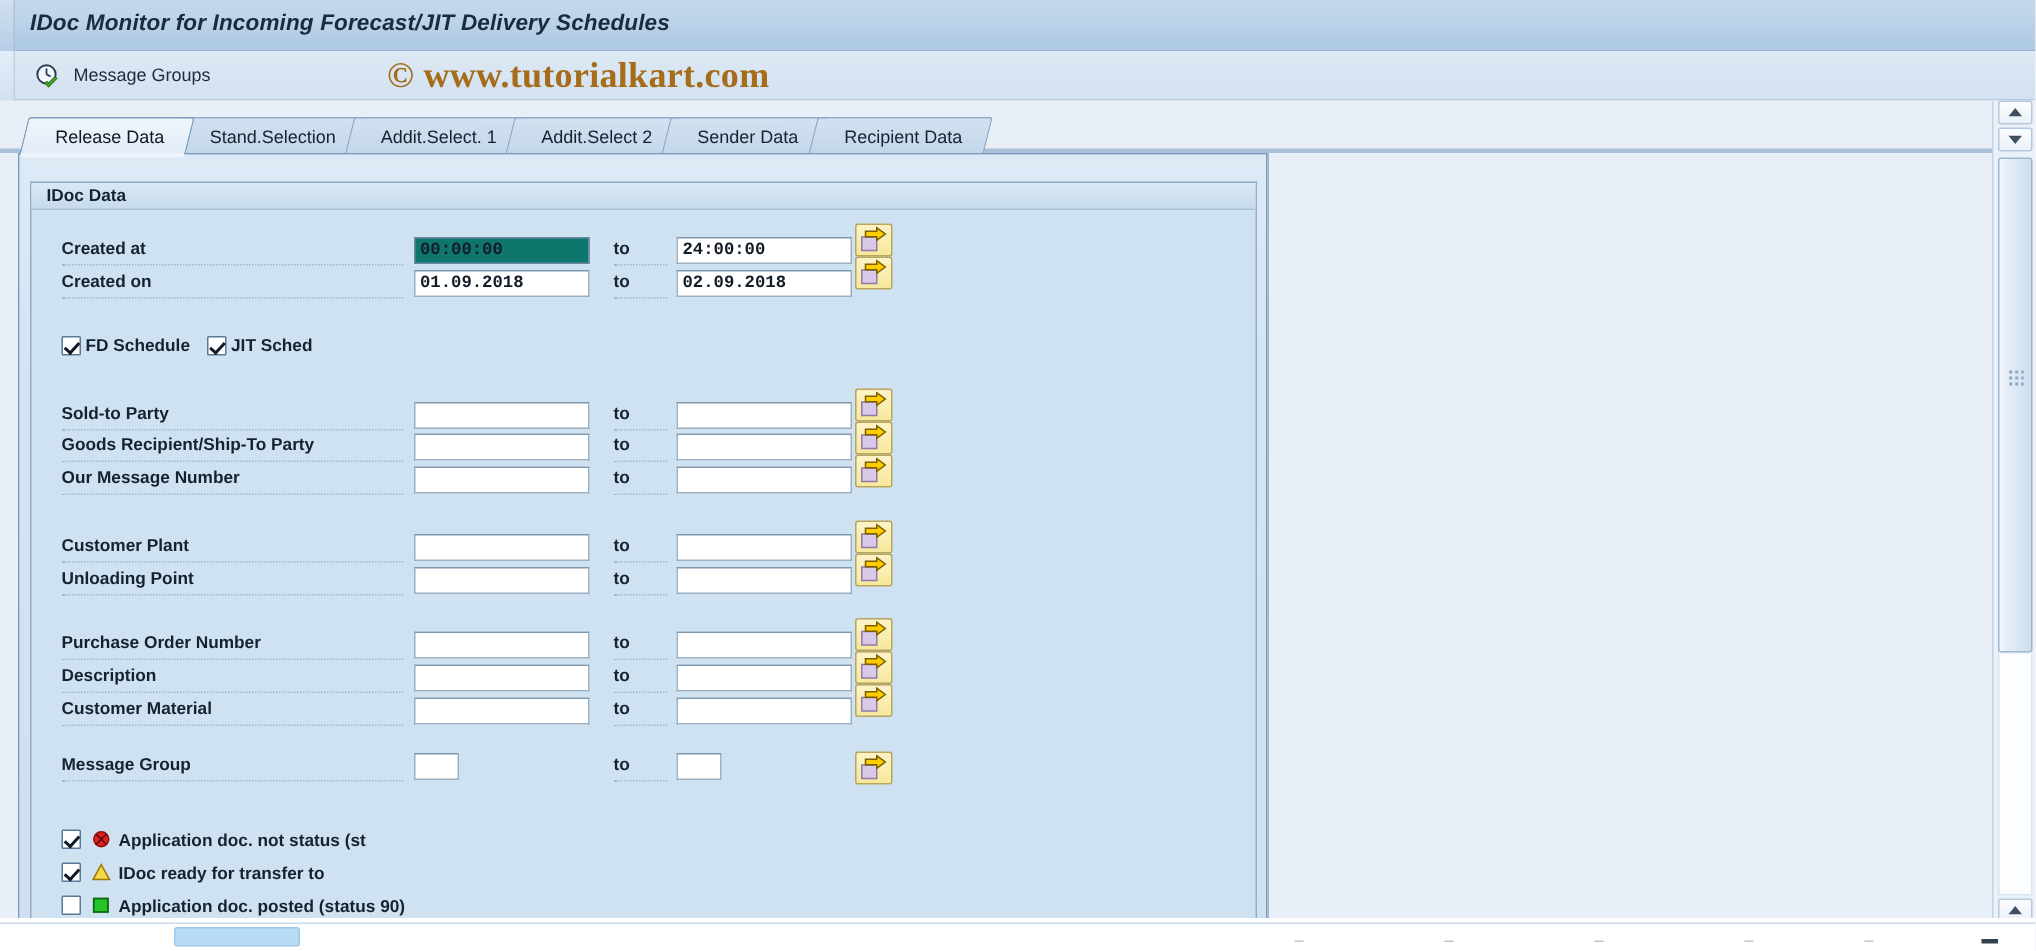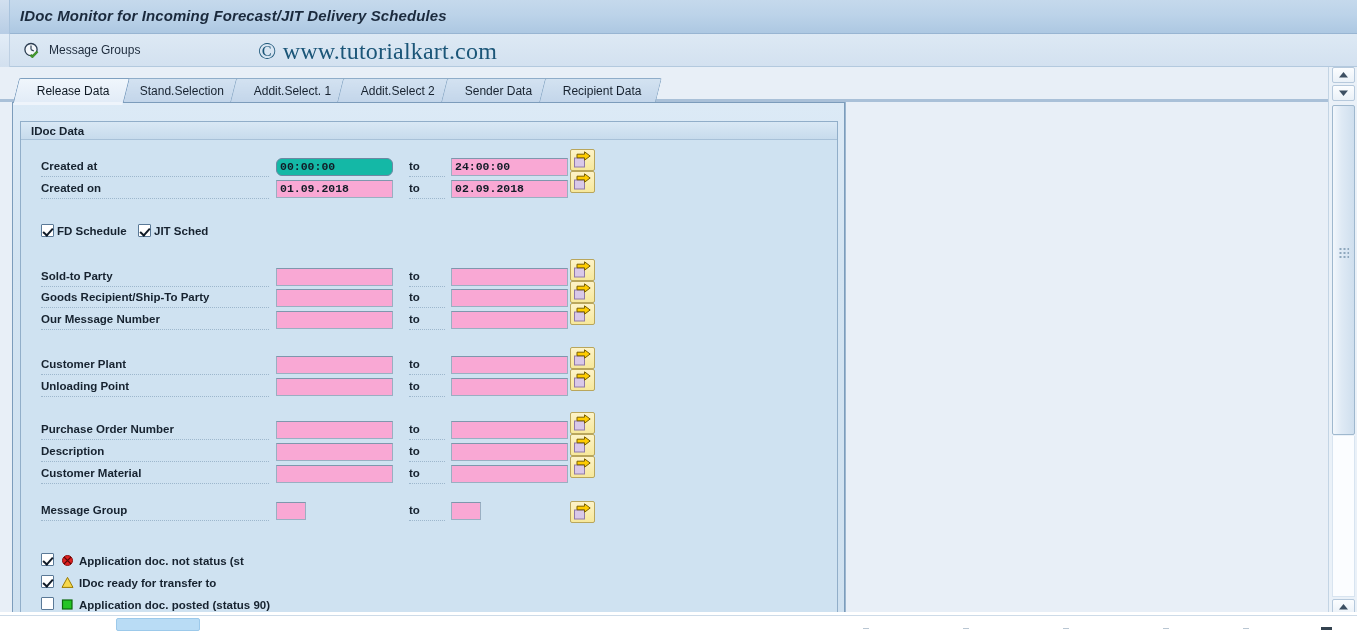--- a/index.html
+++ b/index.html
@@ -50,22 +50,22 @@
     display: flex; align-items: center; gap: 9px;
     padding: 0 6px; border: 1px solid transparent; border-radius: 2px;
     cursor: default;
   }
   .tb-btn-label { font-size: 12px; color: #1d2b3c; white-space: nowrap; }
   .clock-ico { width: 17px; height: 17px; position: relative; display:block; }
 
   .watermark {
     position: absolute; left: 258px; top: 38px;
     font-family: "Liberation Serif", serif;
-    font-size: 24px; font-weight: normal;
-    color: #0c4a6e; opacity: .92;
+    font-size: 24px; font-weight: bold;
+    color: #a16207; opacity: .92;
     white-space: nowrap; letter-spacing: .2px;
     pointer-events: none;
   }
 
   
   .tabstrip {
     position: absolute; left: 0; top: 67px; width: 1328px; height: 35px;
     background: #e8eff7;
   }
   .tabstrip-base {
@@ -143,31 +143,31 @@
     position: absolute; left: 20px; top: 0;
     width: 228px; height: 20px;
     font-size: 11.5px; color: #16222f;
     line-height: 19px;
     border-bottom: 1px dotted #9db7cd;
     white-space: nowrap; overflow: hidden;
   }
   .finput {
     position: absolute;
     height: 18px;
-    background: #f9a8d4;
+    background: #ffffff;
     border: 1px solid #9aafc2;
     border-top-color: #7f97ad;
     font-family: "Liberation Mono", monospace;
     font-size: 11.5px;
     color: #121c27;
     line-height: 16px;
     padding: 0 3px;
     white-space: nowrap; overflow: hidden;
   }
-  .finput.sel { background: #14b8a6; border-color: #6d88a3; border-radius: 6px; }
+  .finput.sel { background: #0f766e; border-color: #6d88a3; }
   .fto {
     position: absolute; top: 0; height: 20px; width: 36px;
     font-size: 11.5px; color: #16222f; line-height: 19px;
     border-bottom: 1px dotted #9db7cd;
   }
   .fin1 { left: 255px; width: 117px; top: 1px; }
   .fin2 { left: 430px; width: 117px; top: 1px; }
   .toc  { left: 388px; }
   .fin1.small { width: 30px; }
   .fin2.small { width: 30px; }

